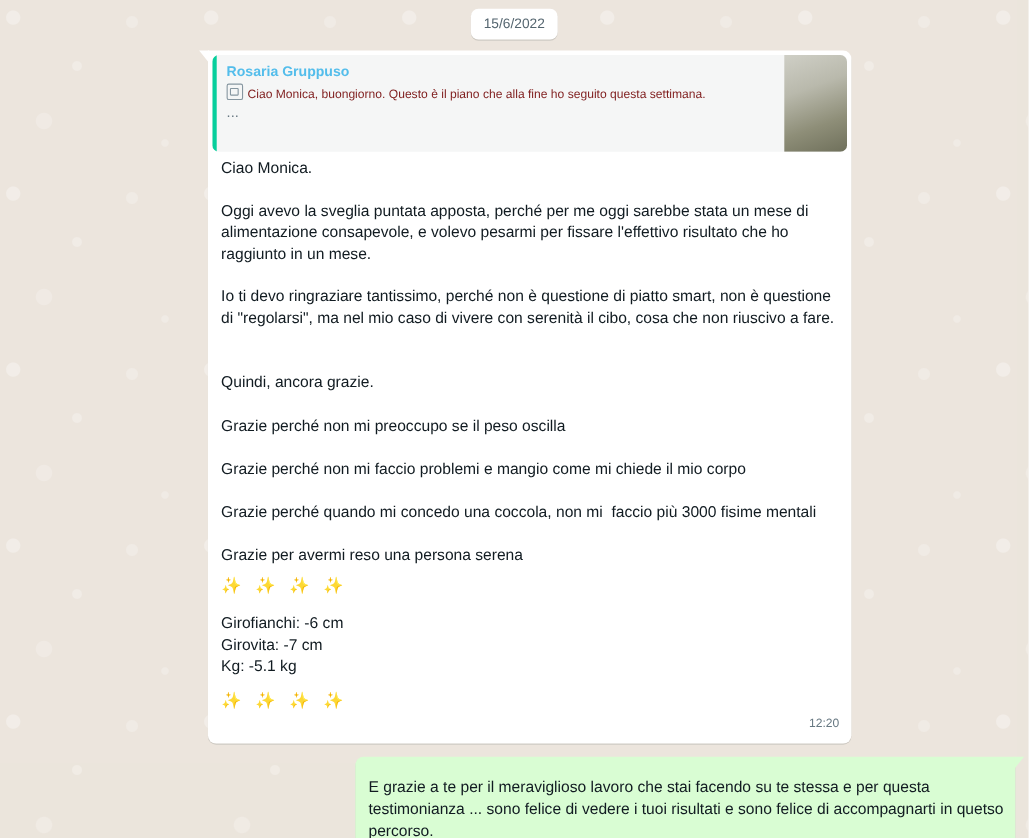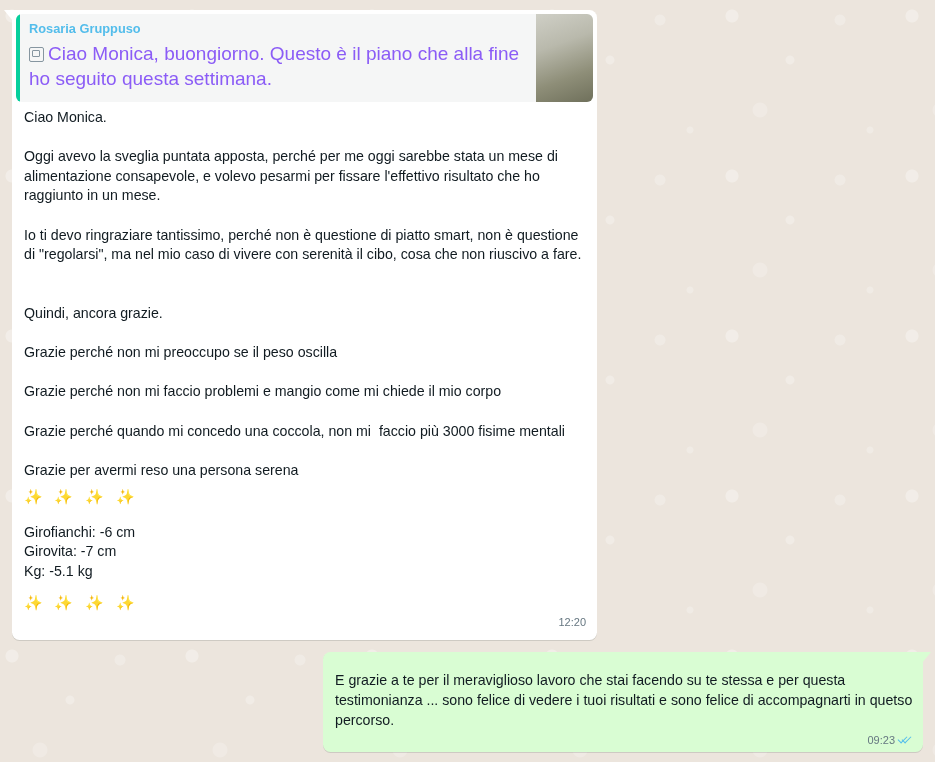--- a/index.html
+++ b/index.html
@@ -51,22 +51,23 @@
     font-size: 12.5px;
     line-height: 1;
     padding: 7px 12px 8px 12px;
     border-radius: 7px;
     box-shadow: 0 1px 0.5px rgba(11,20,26,0.13);
   }
 
   
   .msg-row-in {
     display: flex;
-    justify-content: flex-start;
+    justify-content: center;
     padding: 10px 0 0 12px;
+    margin-left: 16px;
   }
   .bubble-in {
     position: relative;
     background: #ffffff;
     width: 585px;
     border-radius: 0 7.5px 7.5px 7.5px;
     box-shadow: 0 1px 0.5px rgba(11,20,26,0.13);
     padding: 0;
   }
   .bubble-in:before {
@@ -102,22 +103,22 @@
     min-width: 0;
   }
   .quote-author {
     color: #53bdeb;
     font-size: 12.8px;
     font-weight: bold;
     line-height: 1.3;
     margin-bottom: 3px;
   }
   .quote-text {
-    color: #8b5cf6;
-    font-size: 19px;
+    color: #7f1d1d;
+    font-size: 11px;
     line-height: 1.36;
   }
   .quote-text .doc-ic {
     display: inline-block;
     vertical-align: -2px;
     width: 13px;
     height: 13px;
     border: 1.4px solid #8696a0;
     border-radius: 2px;
     position: relative;
@@ -226,20 +227,23 @@
   .ticks span.t1 { left: 0; }
   .ticks span.t2 { left: 4px; }
 </style>
 </head>
 <body>
 
 <div class="wallpaper"></div>
 
 <div class="chat">
 
+  <div class="date-row">
+    <div class="date-pill">15/6/2022</div>
+  </div>
 
   <div class="msg-row-in">
     <div class="bubble-in">
 
       <div class="quote">
         <div class="quote-bar"></div>
         <div class="quote-body">
           <div class="quote-author">Rosaria Gruppuso</div>
           <div class="quote-text"><span class="doc-ic"></span><span>Ciao Monica, buongiorno. Questo è il piano che alla fine ho seguito questa settimana.</span></div>
           <div class="quote-ellipsis">...</div>

